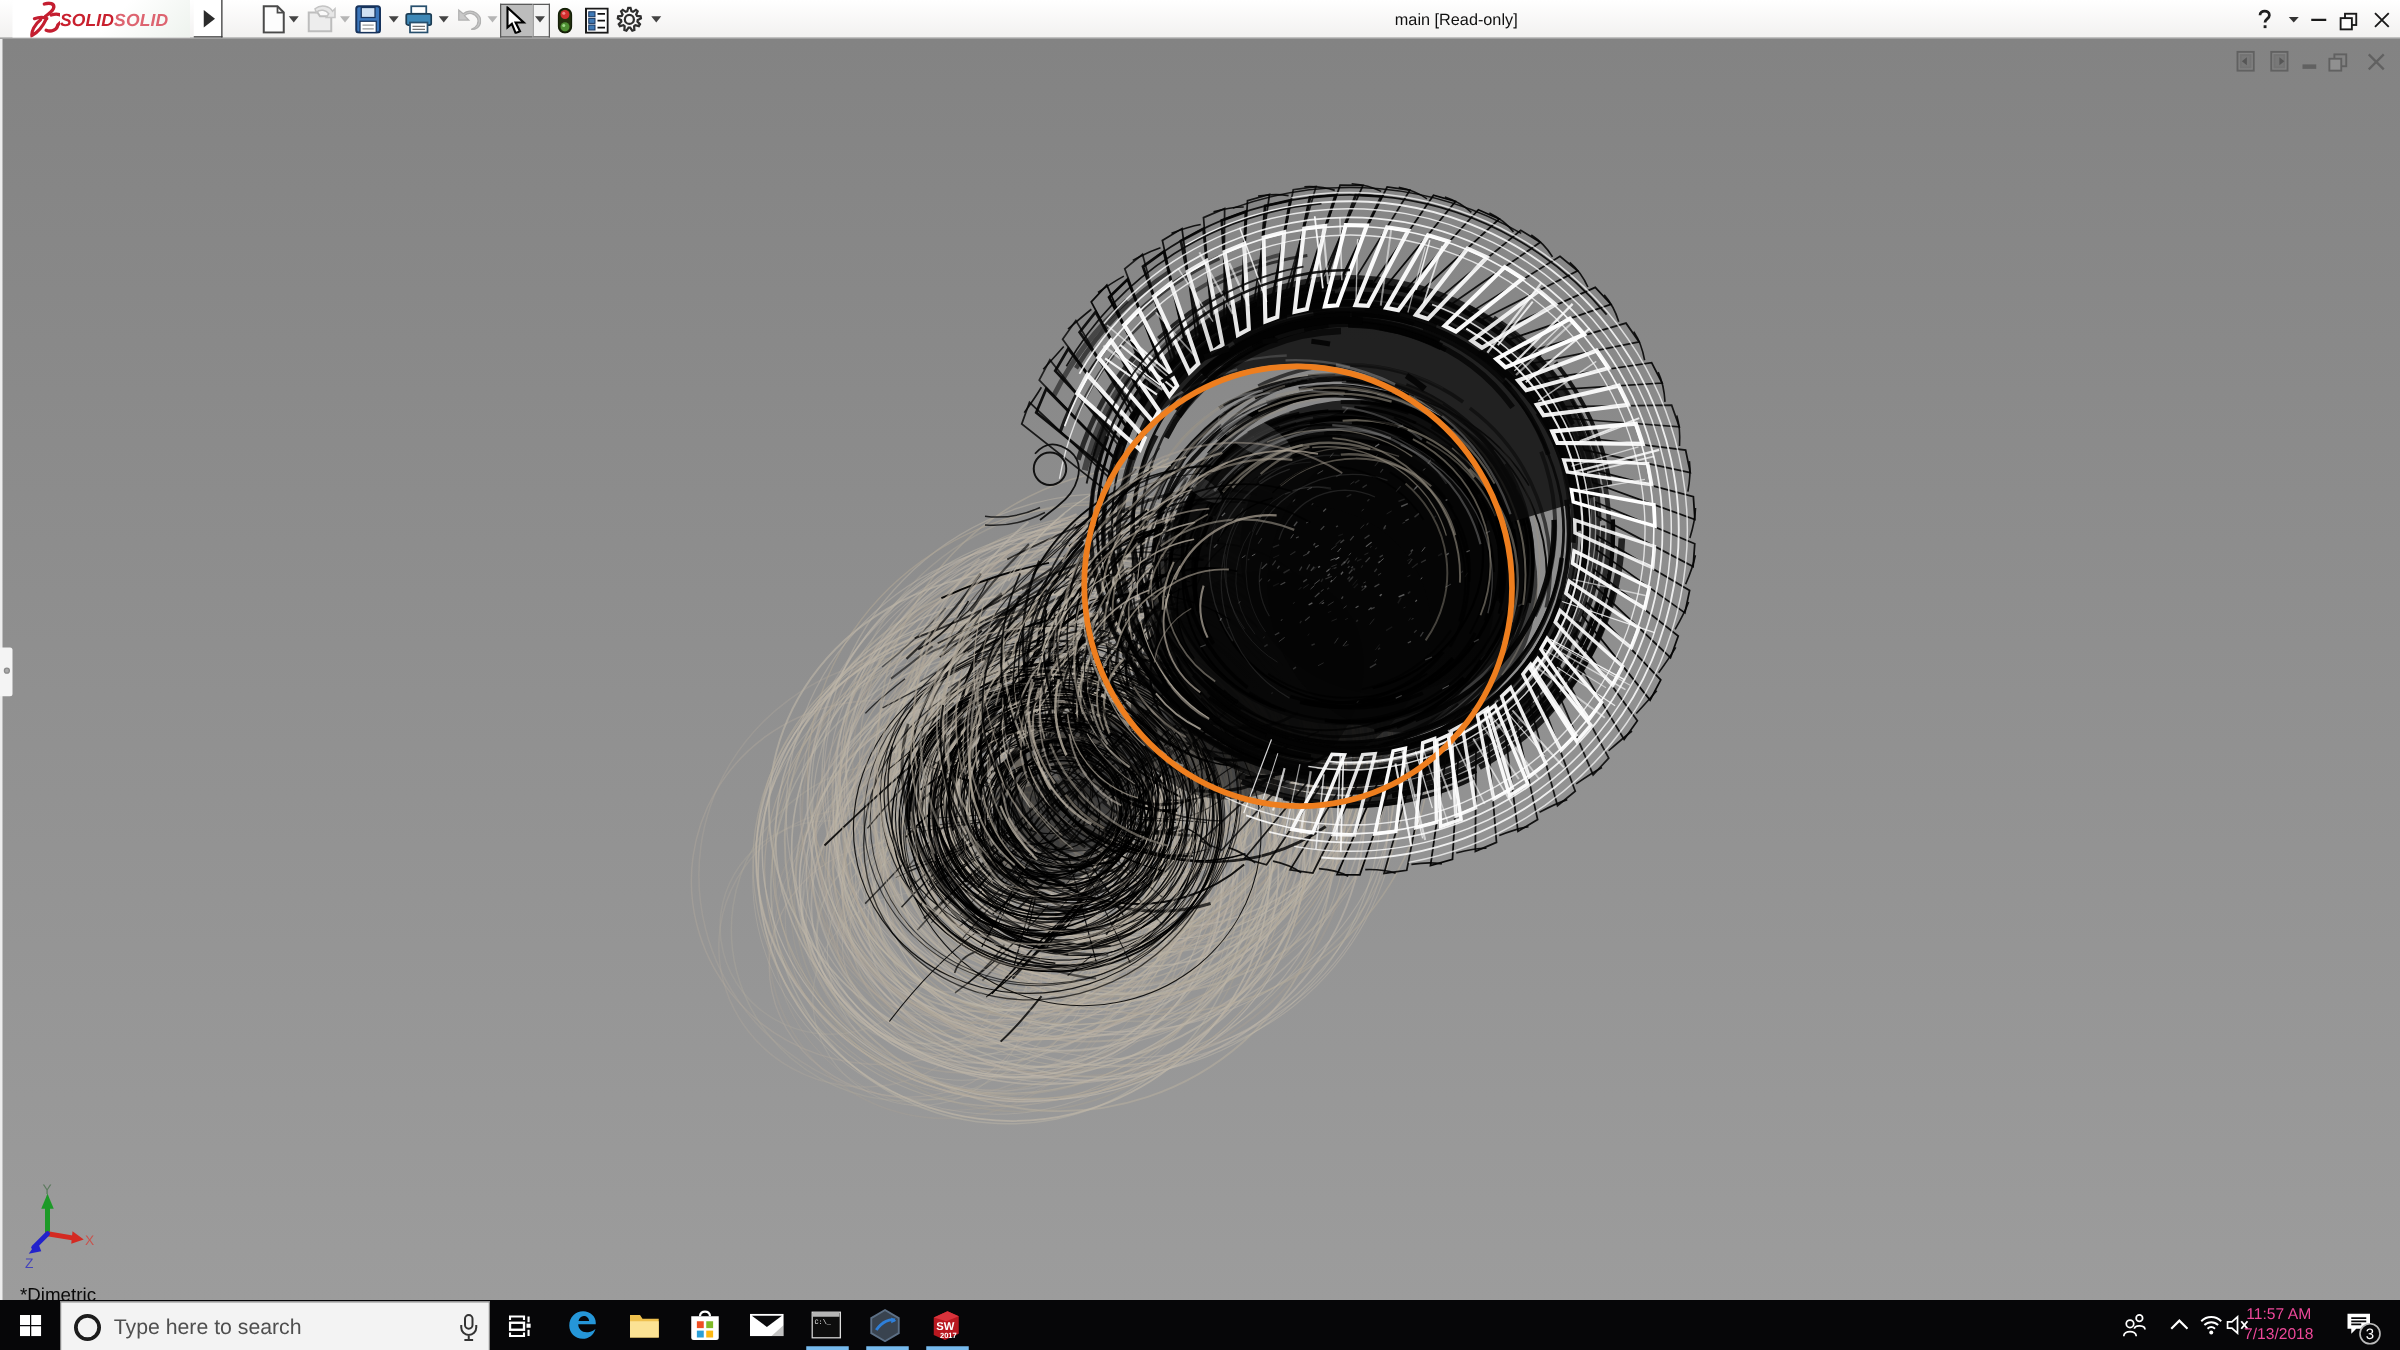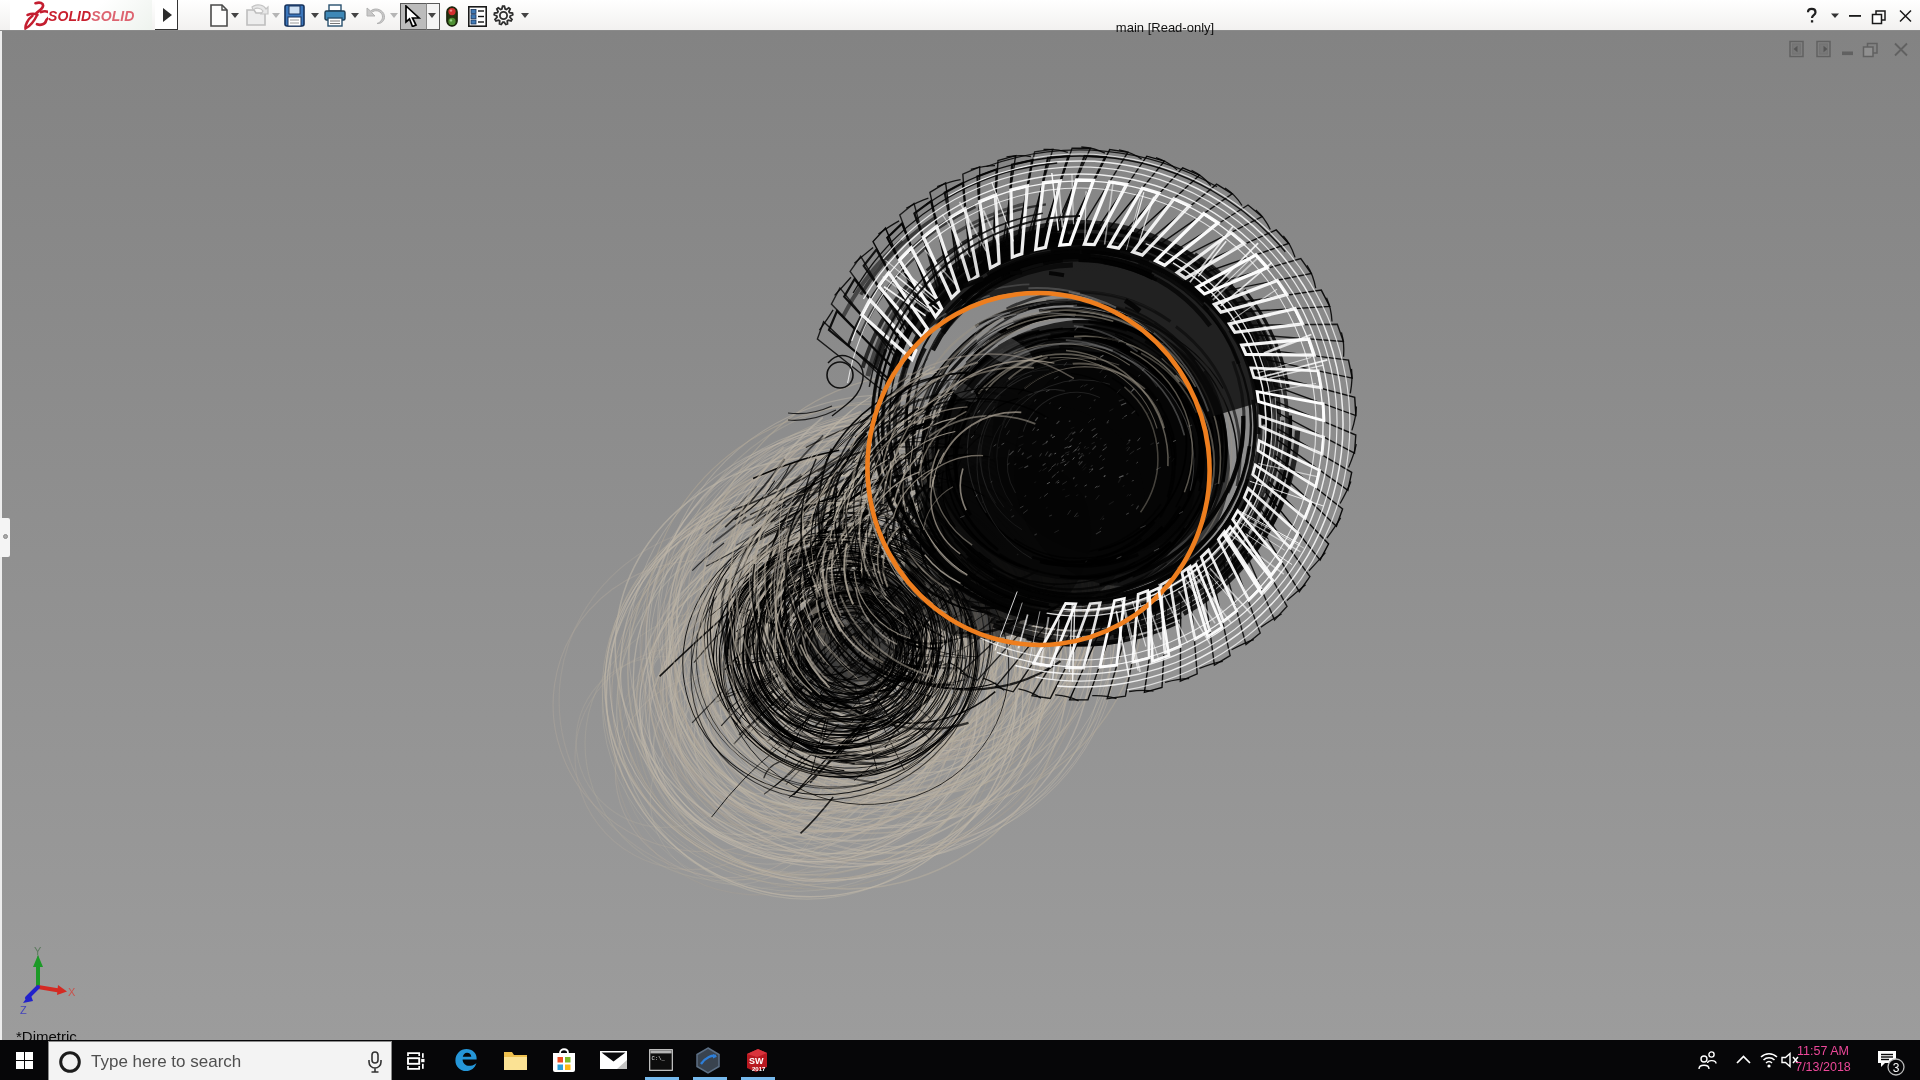--- a/index.html
+++ b/index.html
@@ -15,21 +15,21 @@
   background:linear-gradient(135deg,#ffffff 55%,#eef3ee); }
 #swtext { left:48px; top:8px; font-style:italic; font-weight:bold; font-size:14px;
   letter-spacing:0.1px; color:#c9202e; }
 #swtext .lt { color:#dd6470; font-weight:bold; }
 #flyout { left:155px; top:0px; width:23px; height:30px; background:#fff;
   border-right:1.5px solid #333; border-bottom:1.5px solid #333; }
 #flyout svg { margin:7px 0 0 6px; }
 .caret { width:0; height:0; border-left:4px solid transparent; border-right:4px solid transparent;
   border-top:5px solid #444; }
 .caret.dis { border-top-color:#b5b5b5; }
-#title { top:8px; left:1040px; width:250px; text-align:center; font-size:13px; color:#101010;margin-top:12px; }
+#title { top:8px; left:1040px; width:250px; text-align:center; font-size:13px; color:#101010; }
 #winbtns { top:7px; left:1806px; }
 #childctl { top:9px; left:1787px; }
 #lefttab { left:0; top:487px; width:10px; height:39px; background:#f4f4f4;
   border-radius:0 2px 2px 0; }
 #lefttab div { position:absolute; left:3px; top:16px; width:5px; height:5px;
   border-radius:50%; background:#a9a9a9; border:1px solid #8a8a8a; }
 #leftstrip { left:0; top:0; width:2px; height:1009px; background:#ededed; }
 #dimetric { left:16px; top:997px; font-size:15px; color:#0a0a0a;text-decoration:underline; }
 #searchbox { left:48px; top:1px; width:344px; height:39px; background:#f3f3f3;
   border:1px solid #8a8a8a; border-bottom:none; }

